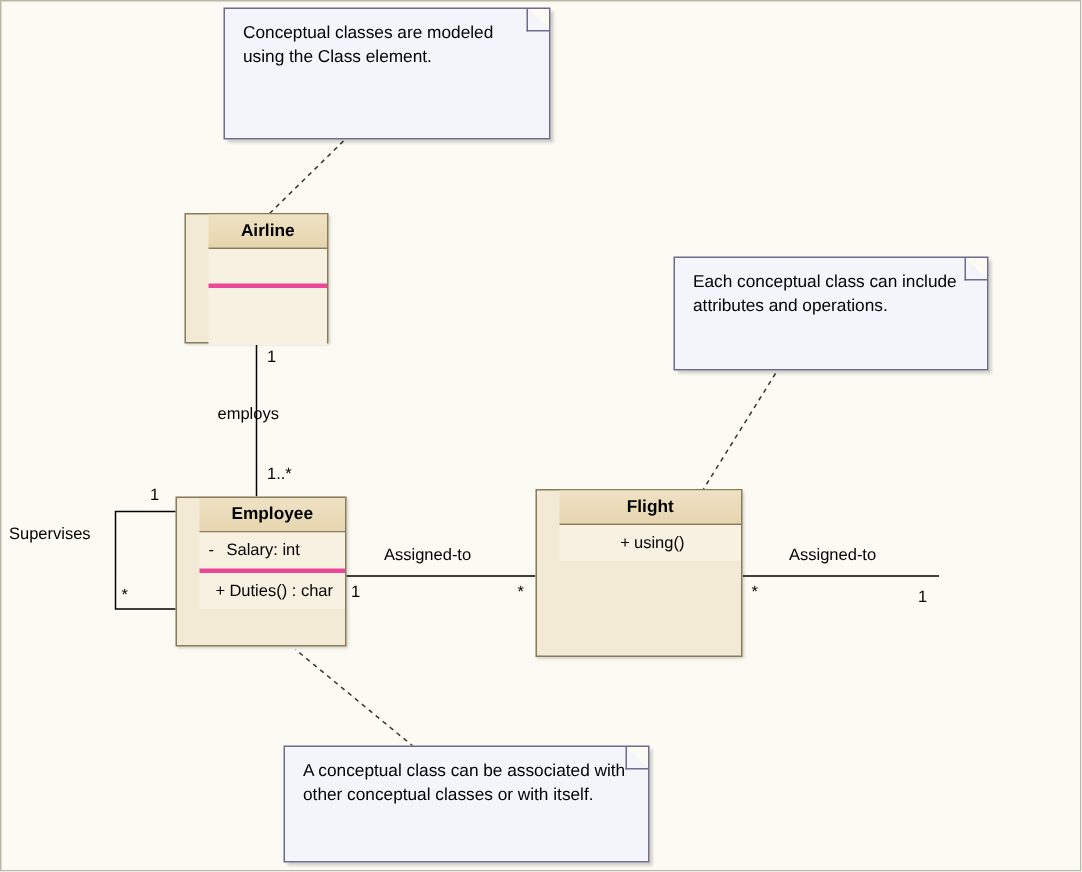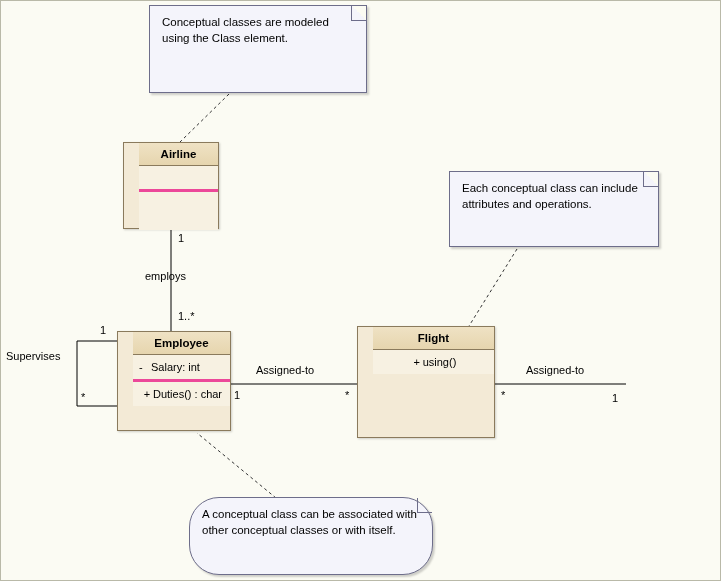--- a/index.html
+++ b/index.html
@@ -157,21 +157,21 @@
   <div class="note" style="left:148px; top:4px; width:218px; height:88px;">
     <span class="fold"></span>
     <p>Conceptual classes are modeled using the Class element.</p>
   </div>
 
   <div class="note" style="left:448px; top:170px; width:210px; height:76px;">
     <span class="fold"></span>
     <p>Each conceptual class can include attributes and operations.</p>
   </div>
 
-  <div class="note" style="left:188px; top:496px; width:244px; height:78px;border-radius:30px;">
+  <div class="note" style="left:188px; top:496px; width:244px; height:78px;">
     <span class="fold"></span>
     <p>A conceptual class can be associated with other conceptual classes or with itself.</p>
   </div>
 
   <div class="lbl" style="left:177px; top:231px;">1</div>
   <div class="lbl" style="left:144px; top:269px;">employs</div>
   <div class="lbl" style="left:177px; top:309px;">1..*</div>
 
   <div class="lbl" style="left:255px; top:363px;">Assigned-to</div>
   <div class="lbl" style="left:233px; top:388px;">1</div>

